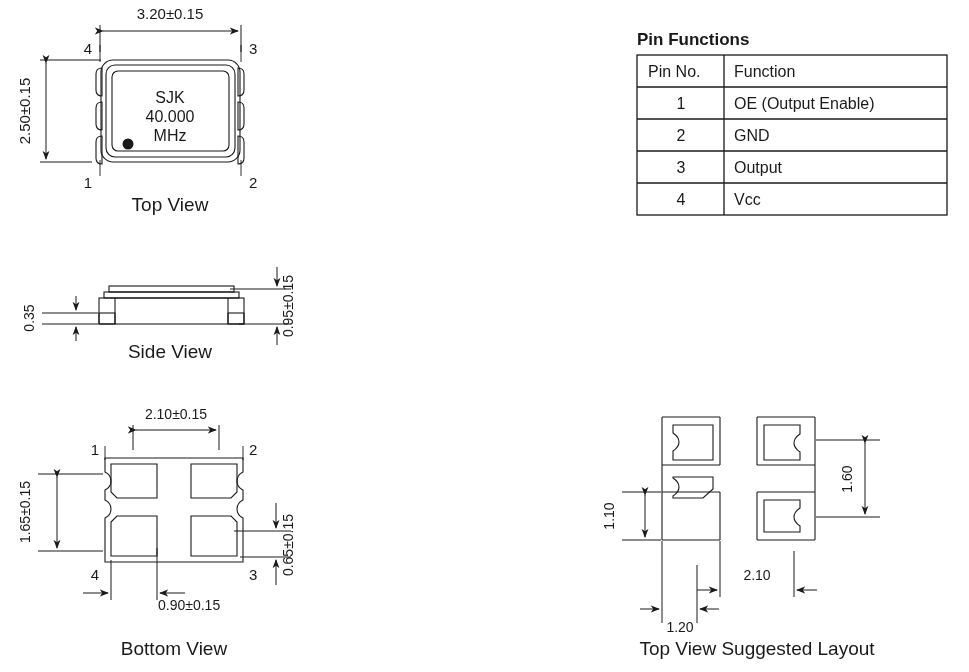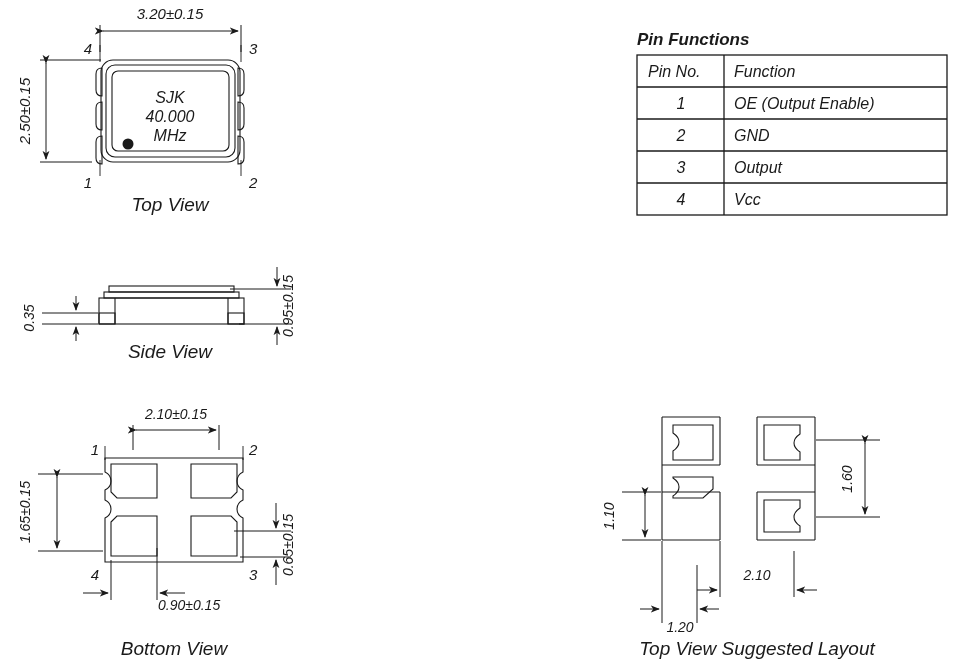--- a/index.html
+++ b/index.html
@@ -15,21 +15,20 @@
     font-family: "Liberation Sans", sans-serif;
     color: #1a1a1a;
     overflow: hidden;
   }
   #drawing-root {
     position: absolute;
     left: 0;
     top: 0;
     width: 881px;
     height: 672px;
-    font-style: italic;
   }
   svg.sheet {
     display: block;
     width: 969px;
     height: 672px;
   }
   text {
     font-family: "Liberation Sans", sans-serif;
     fill: #1a1a1a;
   }

